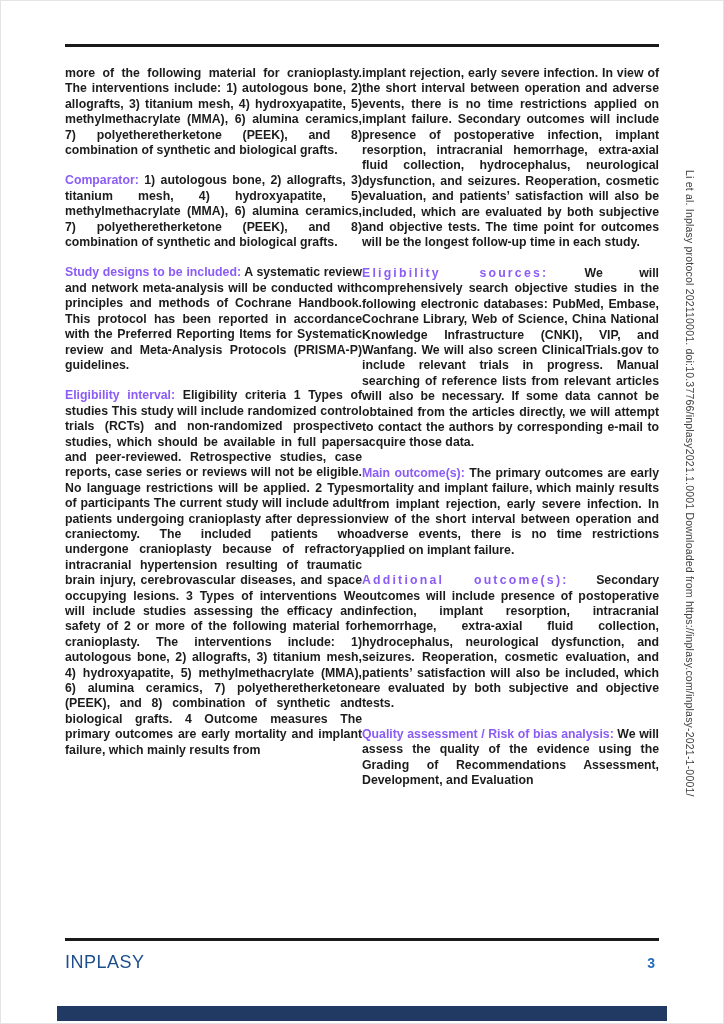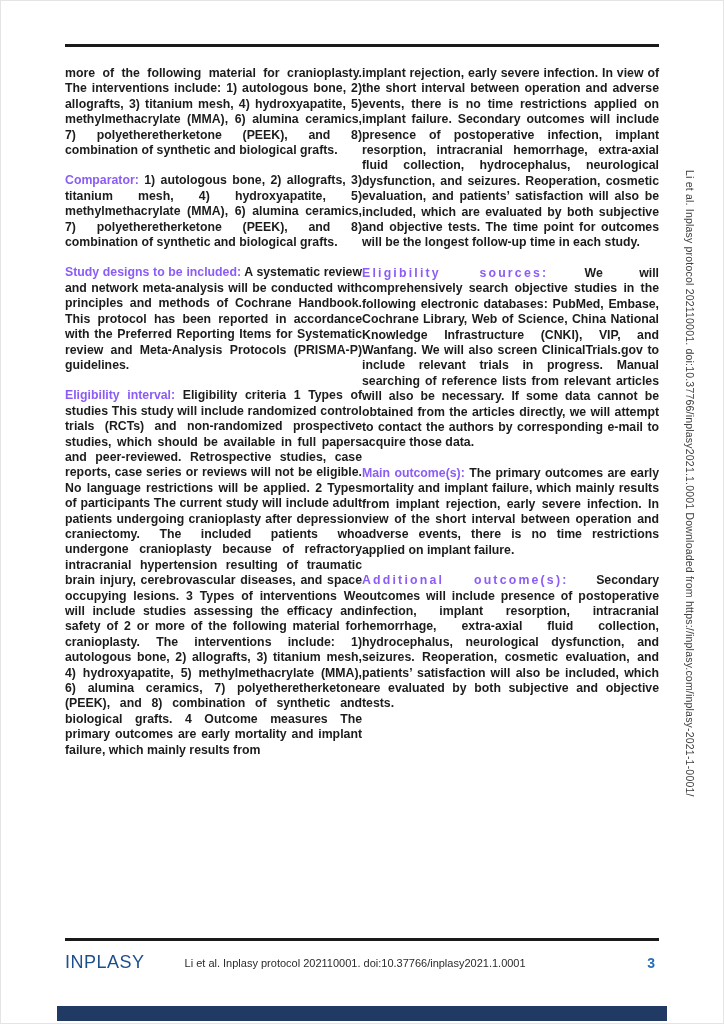--- a/index.html
+++ b/index.html
@@ -86,26 +86,29 @@
       <span>We will comprehensively search objective studies in the following electronic databases: PubMed, Embase, Cochrane Library, Web of Science, China National Knowledge Infrastructure (CNKI), VIP, and Wanfang. We will also screen ClinicalTrials.gov to include relevant trials in progress. Manual searching of reference lists from relevant articles will also be necessary. If some data cannot be obtained from the articles directly, we will attempt to contact the authors by corresponding e-mail to acquire those data.</span>
     </p>
     <p class="para">
       <span class="heading">Main outcome(s):</span>
       <span>The primary outcomes are early mortality and implant failure, which mainly results from implant rejection, early severe infection. In view of the short interval between operation and adverse events, there is no time restrictions applied on implant failure.</span>
     </p>
     <p class="para">
       <span class="heading sp">Additional outcome(s):</span>
       <span>Secondary outcomes will include presence of postoperative infection, implant resorption, intracranial hemorrhage, extra-axial fluid collection, hydrocephalus, neurological dysfunction, and seizures. Reoperation, cosmetic evaluation, and patients’ satisfaction will also be included, which are evaluated by both subjective and objective tests.</span>
     </p>
+    <p class="para">
+      <span class="heading">Quality assessment / Risk of bias analysis:</span>
+      <span>We will assess the quality of the evidence using the Grading of Recommendations Assessment, Development, and Evaluation</span>
+    </p>
   </div>
 </div>
 
 <div class="side-rotated">Li et al. Inplasy protocol 202110001. doi:10.37766/inplasy2021.1.0001 Downloaded from https://inplasy.com/inplasy-2021-1-0001/</div>
 
 <div class="footer-rule"></div>
 
 <div class="footer-row">
   <span class="footer-logo">INPLASY</span>
-  <span class="footer-citation">Li et al. Inplasy protocol 202110001. doi:10.37766/inplasy2021.1.0001</span>
   <span class="footer-page">3</span>
 </div>
 
 <div class="bottom-bar"></div>
 
 </body></html>

